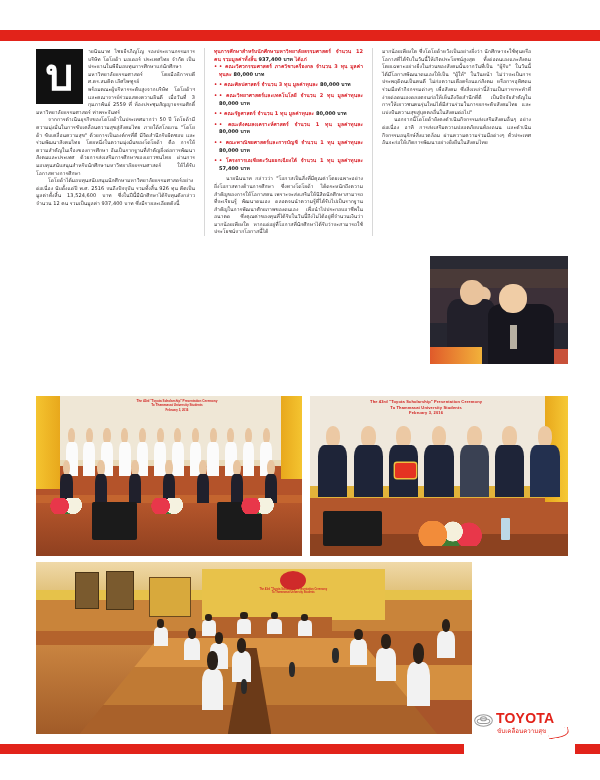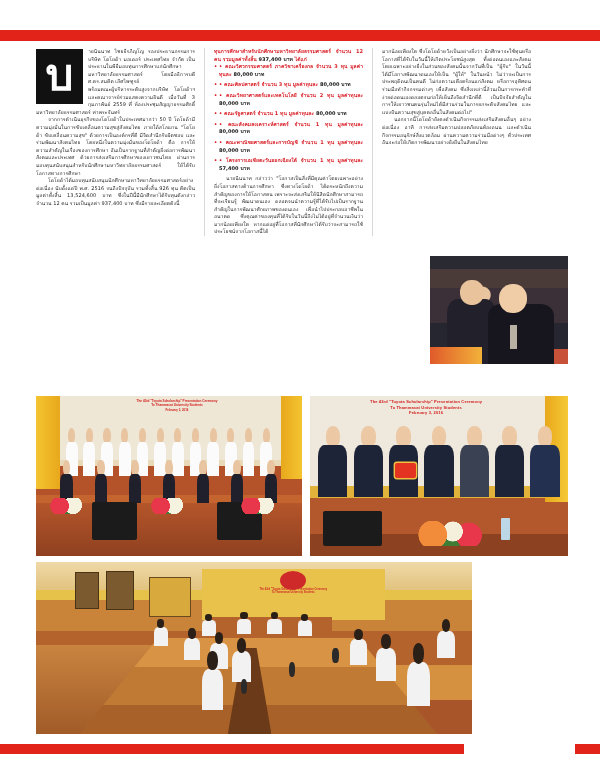--- a/index.html
+++ b/index.html
@@ -431,17 +431,27 @@
         </div>
       <div class="pz" style="left:27%;top:38%;width:3.2%;height:11%;">
           <i></i>
         </div>
     </div>
     <div class="mic" style="left:47%;top:68%;"></div>
     <div class="mic" style="left:58%;top:58%;"></div>
     <div class="mic" style="left:68%;top:50%;"></div>
   </div>
 
+  <div class="toyota">
+    <svg class="mark" viewBox="0 0 60 40">
+      <ellipse cx="30" cy="20" rx="28" ry="18" fill="none" stroke="#9b9b9b" stroke-width="3.2"></ellipse>
+      <ellipse cx="30" cy="14.5" rx="9.5" ry="6.5" fill="none" stroke="#9b9b9b" stroke-width="3.2"></ellipse>
+      <ellipse cx="30" cy="22" rx="20" ry="7.5" fill="none" stroke="#9b9b9b" stroke-width="3.2"></ellipse>
+    </svg>
+    <div class="word">TOYOTA</div>
+    <div class="tag">ขับเคลื่อนความสุข</div>
+    <div class="swoosh"></div>
+  </div>
 
   <div class="rule-bottom"></div>
   <div class="rule-bottom-right"></div>
 
 </div>
 
 </body></html>

